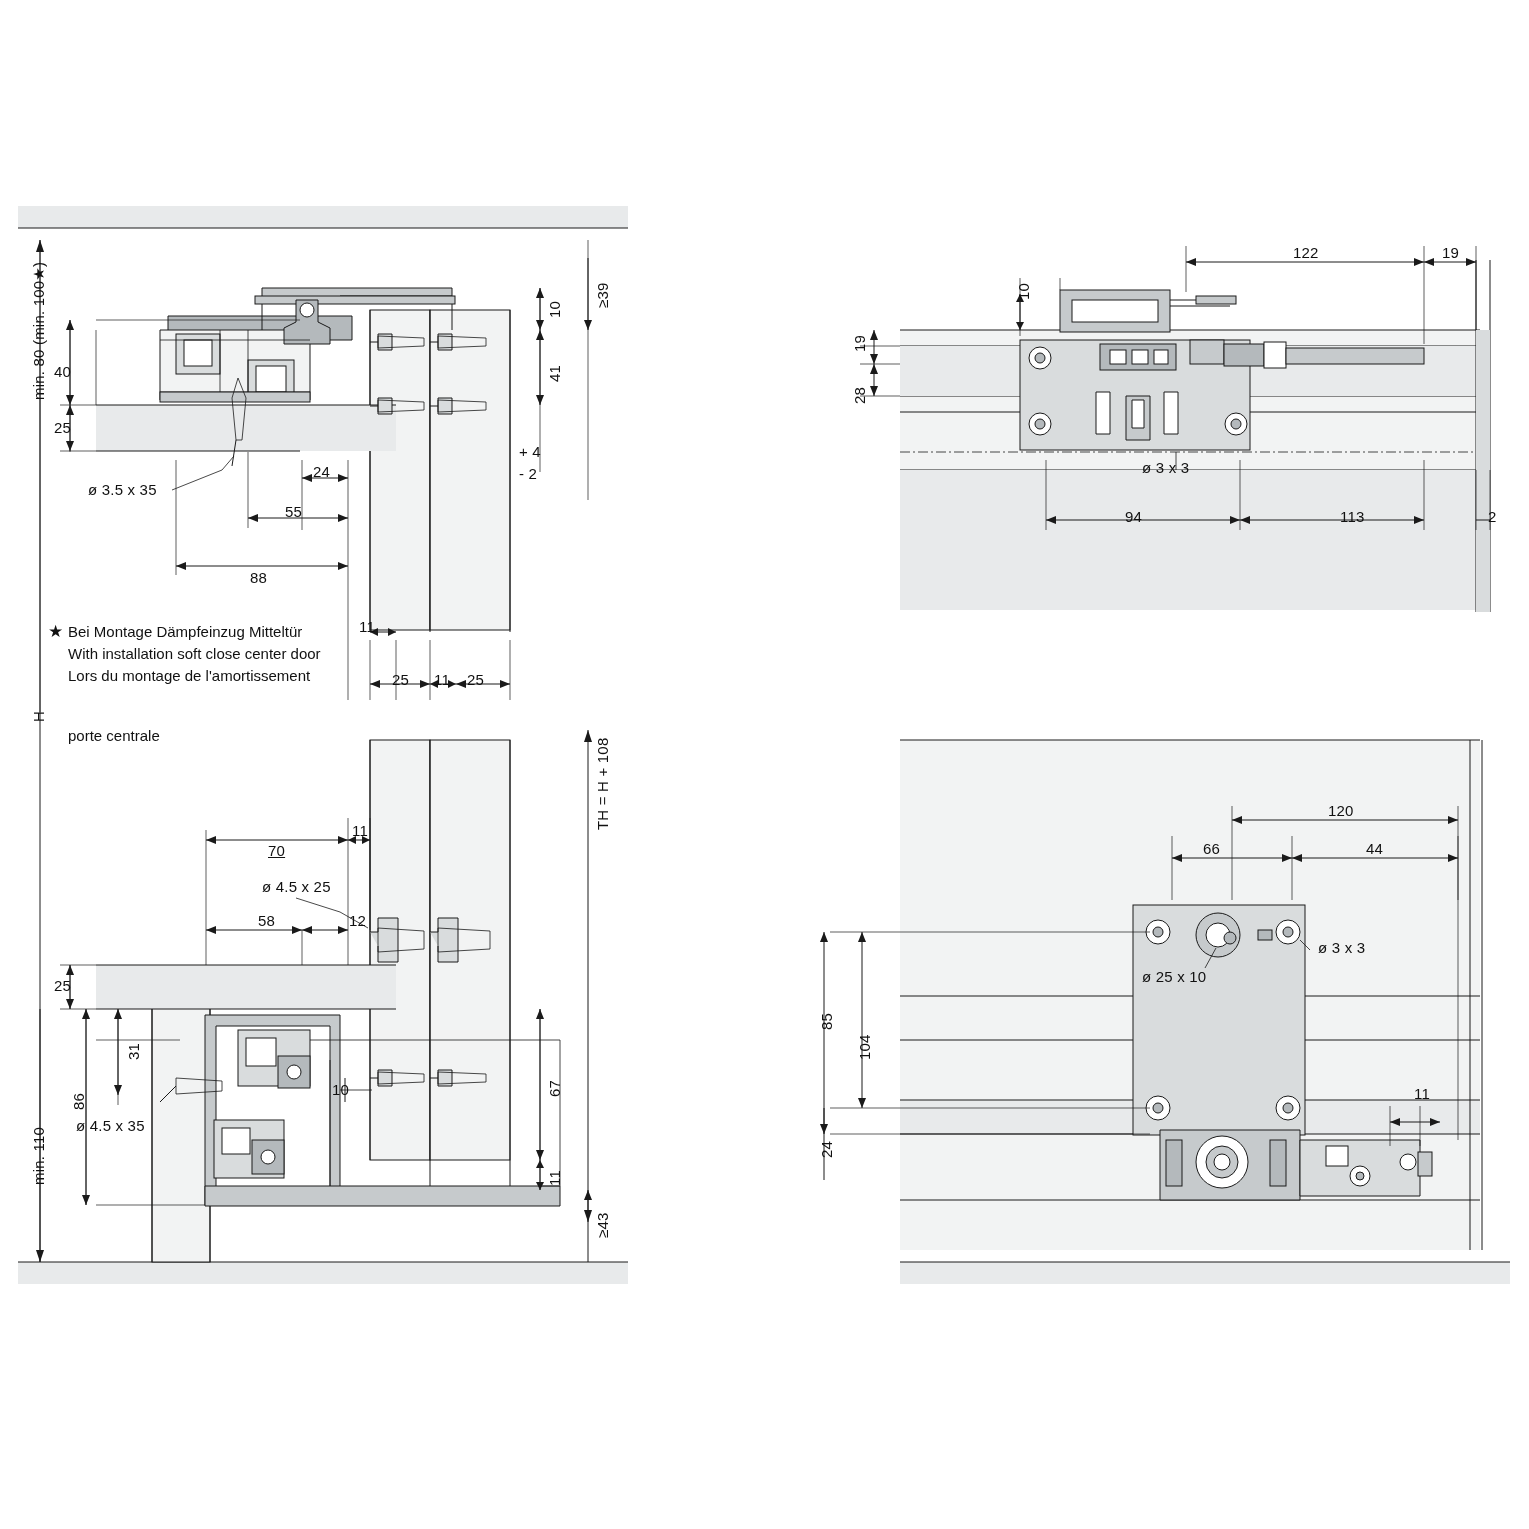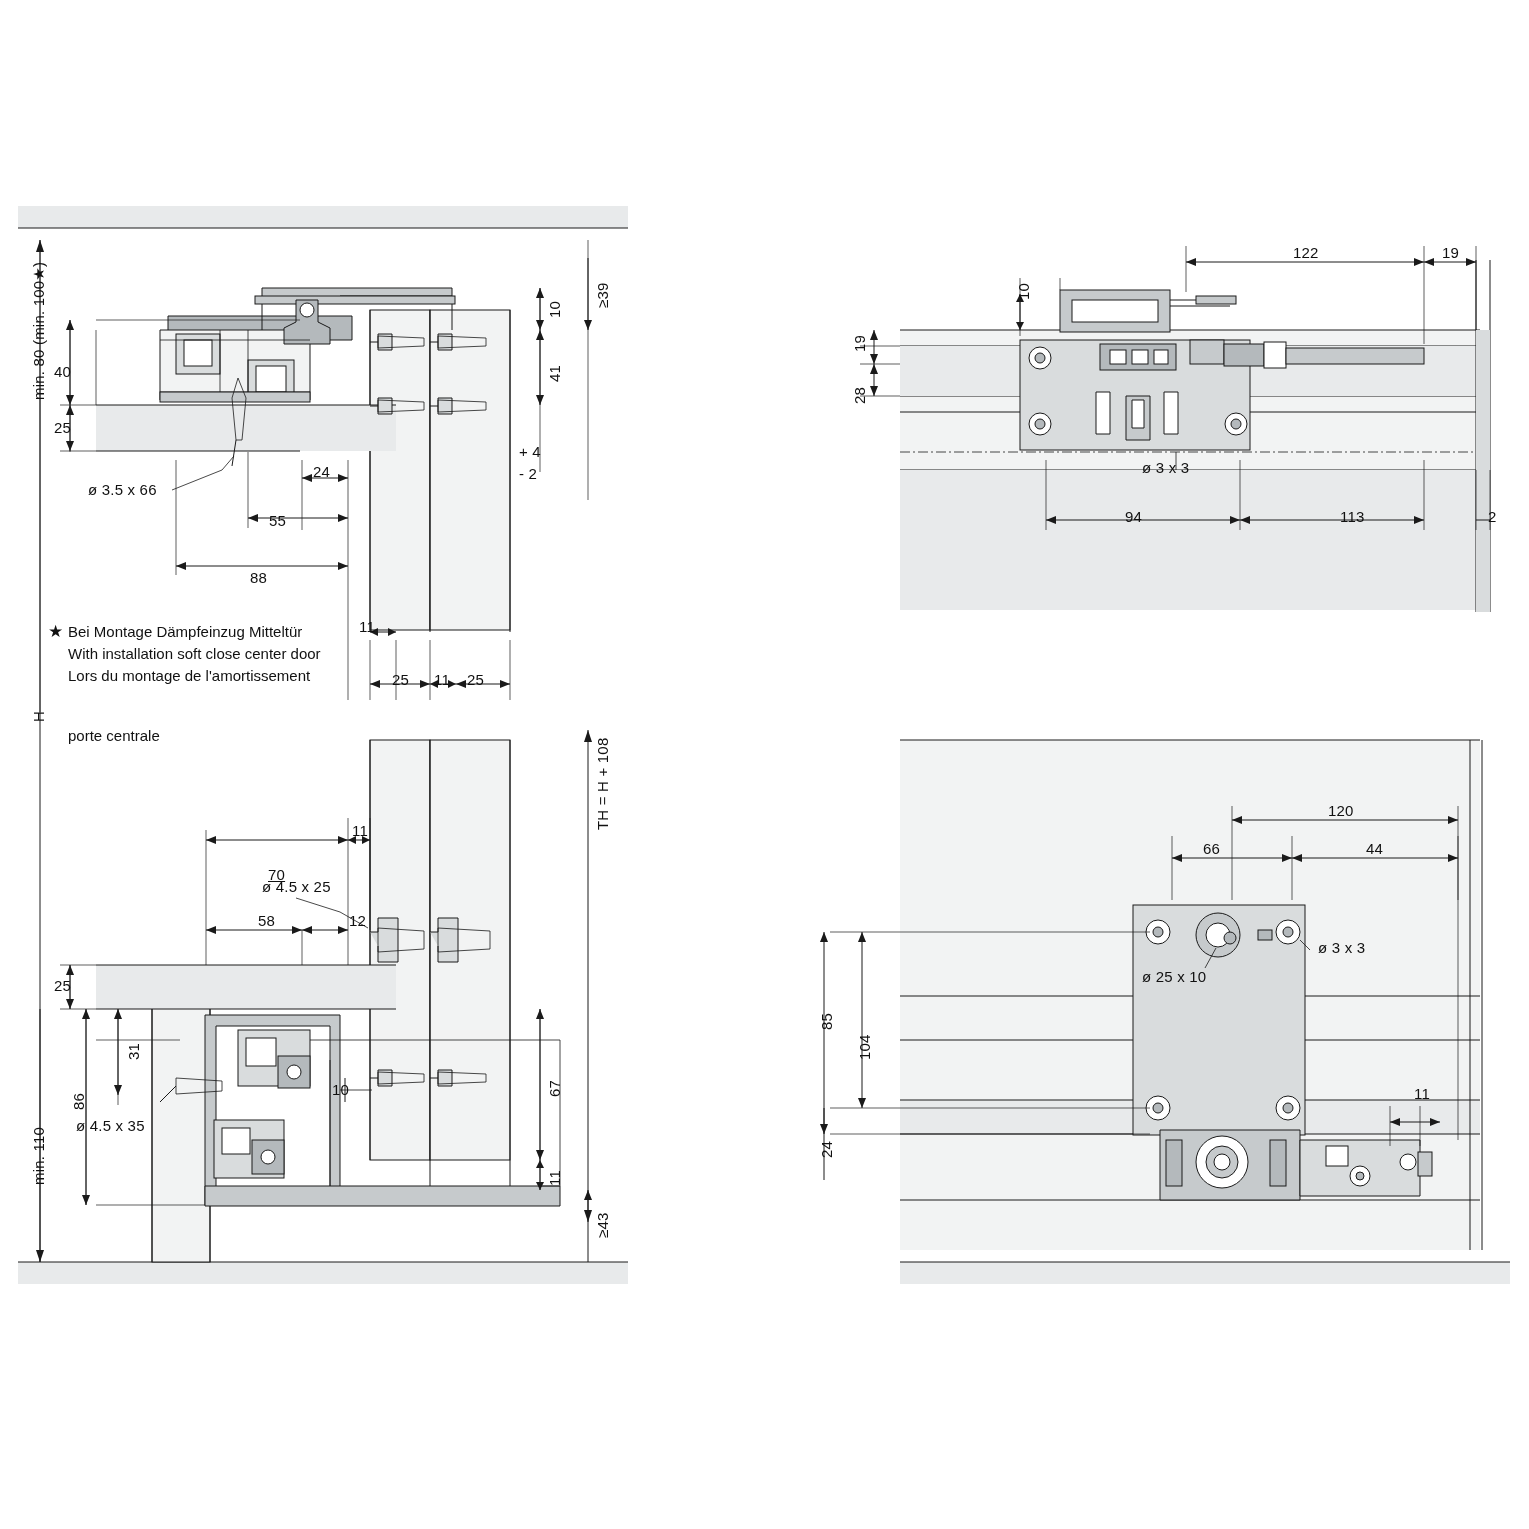--- a/index.html
+++ b/index.html
@@ -414,44 +414,44 @@
       <polygon points="1390,1122 1400,1118 1400,1126"></polygon>
         <polygon points="1440,1122 1430,1118 1430,1126"></polygon>
     </g>
     <path class="lnt" d="M1310 950 L1300 940"></path>
     <path class="lnt" d="M1205 968 L1216 948"></path>
   </svg>
 
   <div class="dim rot" style="left:30px; top:400px; transform:rotate(-90deg);">min. 80 (min. 100★)</div>
   <div class="dim" style="left:54px; top:363px;">40</div>
   <div class="dim" style="left:54px; top:419px;">25</div>
-  <div class="dim" style="left:88px; top:481px;">ø 3.5 x 66</div>
+  <div class="dim" style="left:88px; top:481px;">ø 3.5 x 35</div>
   <div class="dim" style="left:313px; top:463px;">24</div>
-  <div class="dim" style="left:269px; top:503px;margin-top:9px;">55</div>
+  <div class="dim" style="left:285px; top:503px;">55</div>
   <div class="dim" style="left:250px; top:551px;margin-top:18px;">88</div>
   <div class="dim rot" style="left:546px; top:318px; transform:rotate(-90deg);">10</div>
   <div class="dim rot" style="left:546px; top:382px; transform:rotate(-90deg);">41</div>
   <div class="dim rot" style="left:594px; top:308px; transform:rotate(-90deg);">≥39</div>
   <div class="dim" style="left:519px; top:443px;">+ 4</div>
   <div class="dim" style="left:519px; top:465px;">- 2</div>
   <div class="dim" style="left:359px; top:618px;">11</div>
   <div class="dim" style="left:392px; top:671px;">25</div>
   <div class="dim" style="left:434px; top:671px;">11</div>
   <div class="dim" style="left:467px; top:671px;">25</div>
 
   <div class="star" style="left:48px; top:621px;">★</div>
   <div class="note" style="left:68px; top:622px;">Bei Montage Dämpfeinzug Mitteltür</div>
   <div class="note" style="left:68px; top:644px;">With installation soft close center door</div>
   <div class="note" style="left:68px; top:666px;">Lors du montage de l'amortissement</div>
   <div class="note" style="left:68px; top:726px;">porte centrale</div>
 
   <div class="dim rot" style="left:30px; top:722px; transform:rotate(-90deg);">H</div>
   <div class="dim rot" style="left:594px; top:830px; transform:rotate(-90deg);">TH = H + 108</div>
 
-  <div class="dim" style="left:268px; top:866px;text-decoration:underline;">70</div>
+  <div class="dim" style="left:268px; top:842px;text-decoration:underline;">70</div>
   <div class="dim" style="left:352px; top:822px;">11</div>
   <div class="dim" style="left:262px; top:878px;">ø 4.5 x 25</div>
   <div class="dim" style="left:258px; top:912px;">58</div>
   <div class="dim" style="left:334px; top:912px;margin-left:15px;">12</div>
   <div class="dim" style="left:54px; top:977px;">25</div>
   <div class="dim rot" style="left:125px; top:1060px; transform:rotate(-90deg);">31</div>
   <div class="dim rot" style="left:70px; top:1110px; transform:rotate(-90deg);">86</div>
   <div class="dim rot" style="left:30px; top:1185px; transform:rotate(-90deg);">min. 110</div>
   <div class="dim" style="left:76px; top:1117px;">ø 4.5 x 35</div>
   <div class="dim" style="left:332px; top:1081px;">10</div>

